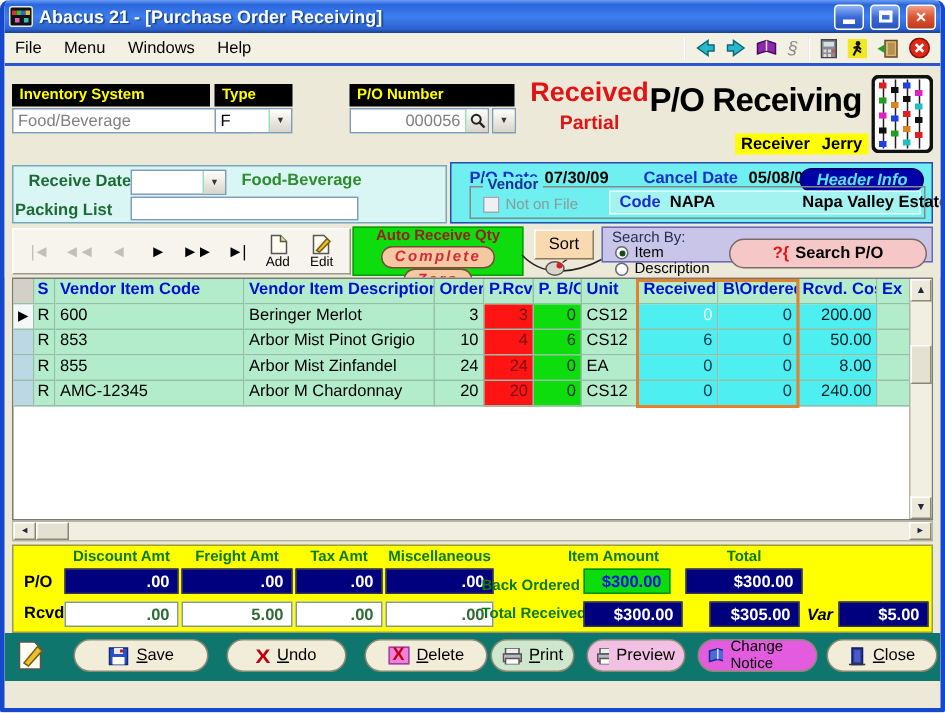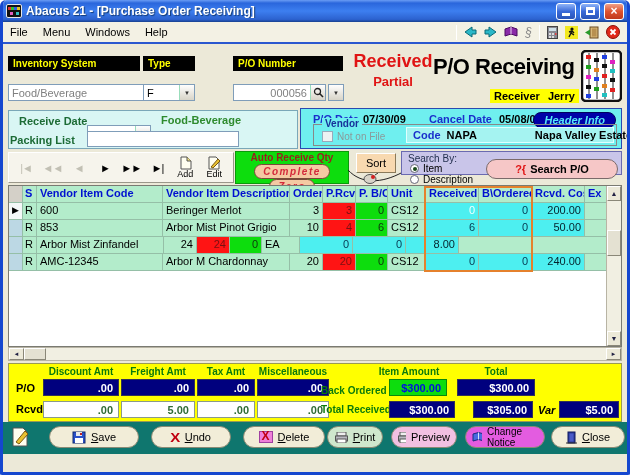--- a/index.html
+++ b/index.html
@@ -31,21 +31,21 @@
     display:flex;align-items:center;padding:0 7px;gap:15px;}
   .menu-item{cursor:default;}
   .mb-icons{margin-left:auto;display:flex;align-items:center;gap:7px;}
   .mb-sep{width:1px;height:15px;background:#b8b4a4;border-right:1px solid #fff;}
   .gicon{display:flex;align-items:center;justify-content:center;}
   
   .hdr{position:relative;height:64px;flex:0 0 64px;background:#ece9d8;}
   .blk{position:absolute;background:#000;color:#ffff00;font-weight:bold;font-size:10px;
     padding:2px 5px;height:15px;white-space:nowrap;overflow:hidden;}
   .combo{position:absolute;height:17px;background:#fff;border:1px solid #7f9db9;
-    display:flex;align-items:center;margin-top:12px;}
+    display:flex;align-items:center;}
   .combo .cval{flex:1;padding:0 3px;white-space:nowrap;overflow:hidden;}
   .combo .drop,.sq-btn{width:15px;height:100%;background:linear-gradient(180deg,#fefefe,#d8d4c8);
     border-left:1px solid #9db;display:flex;align-items:center;justify-content:center;font-size:6px;color:#333;}
   .gray-val{color:#808080;}
   .status-red{position:absolute;color:#e01414;font-weight:bold;text-align:center;line-height:1;}
   .big-title{position:absolute;font-size:22px;font-weight:800;letter-spacing:-0.5px;white-space:nowrap;}
   .receiver-strip{position:absolute;background:#ffff00;font-weight:bold;font-size:11px;
     padding:1px 4px;display:flex;gap:8px;white-space:nowrap;}
   
   .subhdr{position:relative;height:42px;flex:0 0 42px;background:#ece9d8;}
@@ -437,20 +437,21 @@
       <div class="cell col-unit">CS12</div>
       <div class="cell col-rec ccyn">6</div>
       <div class="cell col-bo ccyn">0</div>
       <div class="cell col-cost ccost">50.00</div>
       <div class="cell col-ext"></div>
     </div>
 
     <div class="grow">
       <div class="cell col-sel sel-cell"></div>
       <div class="cell col-s">R</div>
+      <div class="cell col-code">855</div>
       <div class="cell col-desc">Arbor Mist Zinfandel</div>
       <div class="cell col-ord">24</div>
       <div class="cell col-prcvd cred">24</div>
       <div class="cell col-pbo cgrn">0</div>
       <div class="cell col-unit">EA</div>
       <div class="cell col-rec ccyn">0</div>
       <div class="cell col-bo ccyn">0</div>
       <div class="cell col-cost ccost">8.00</div>
       <div class="cell col-ext"></div>
     </div>

